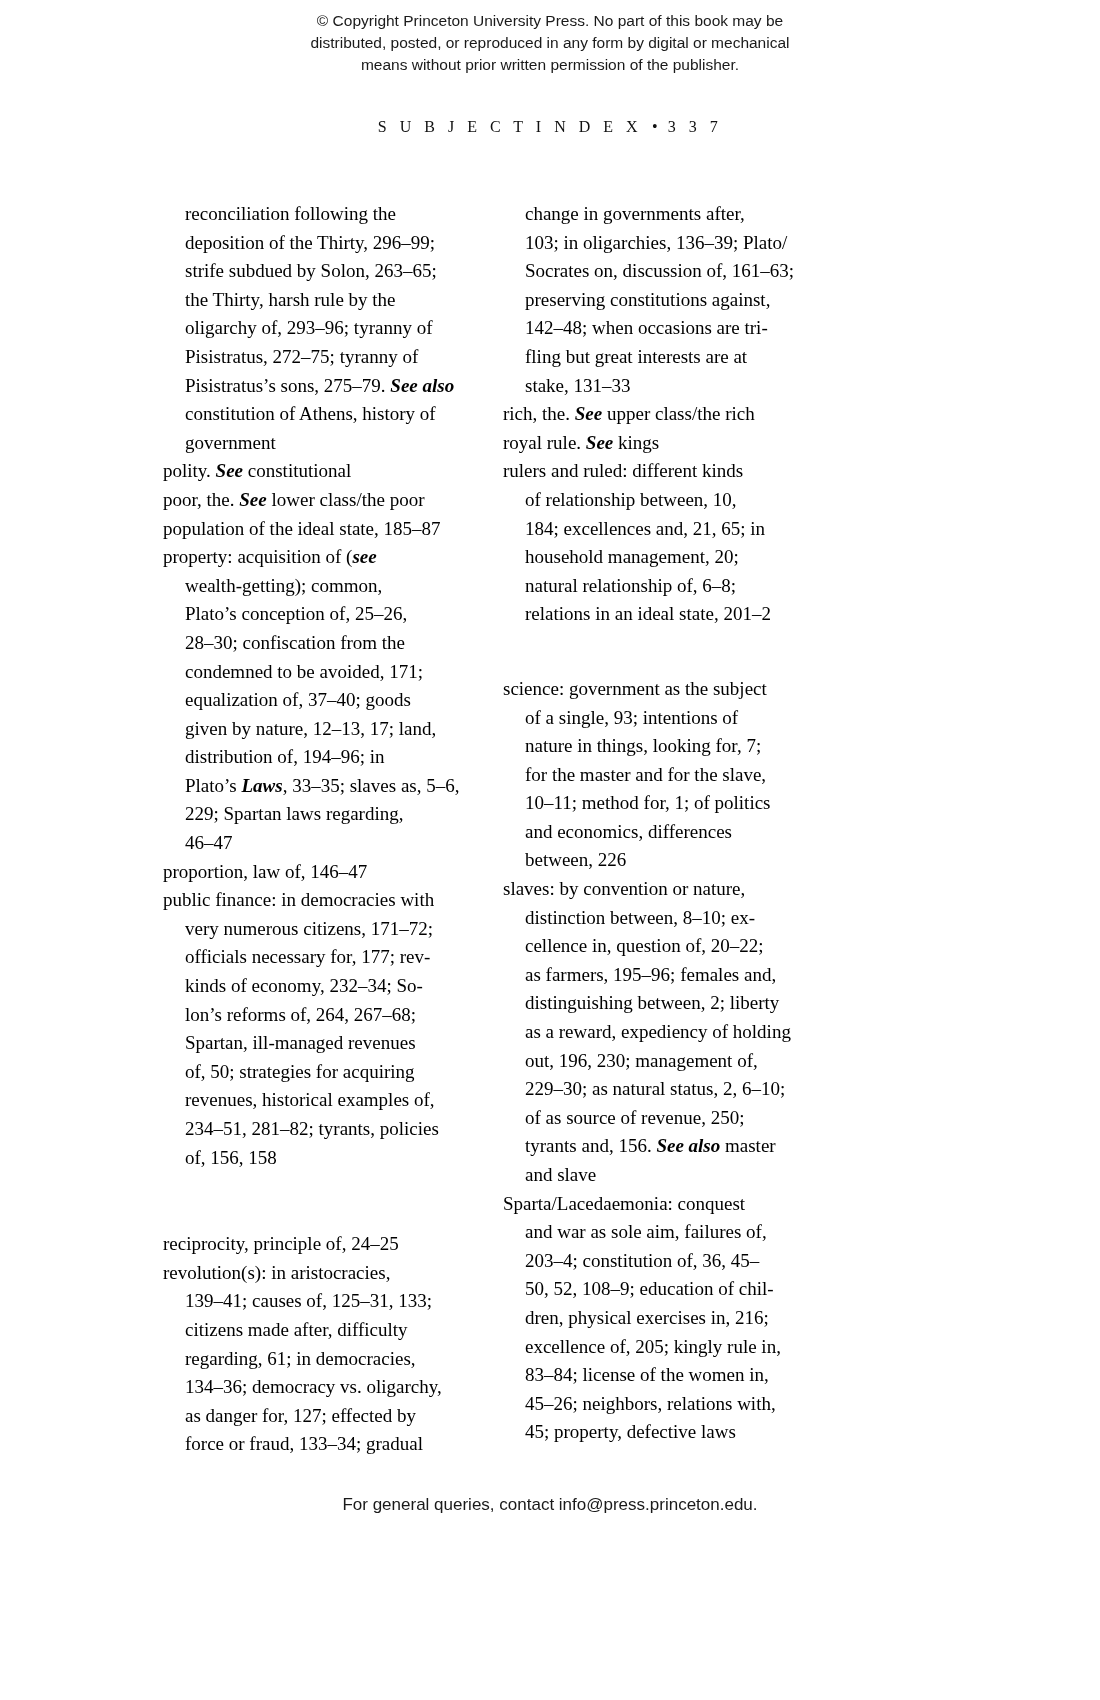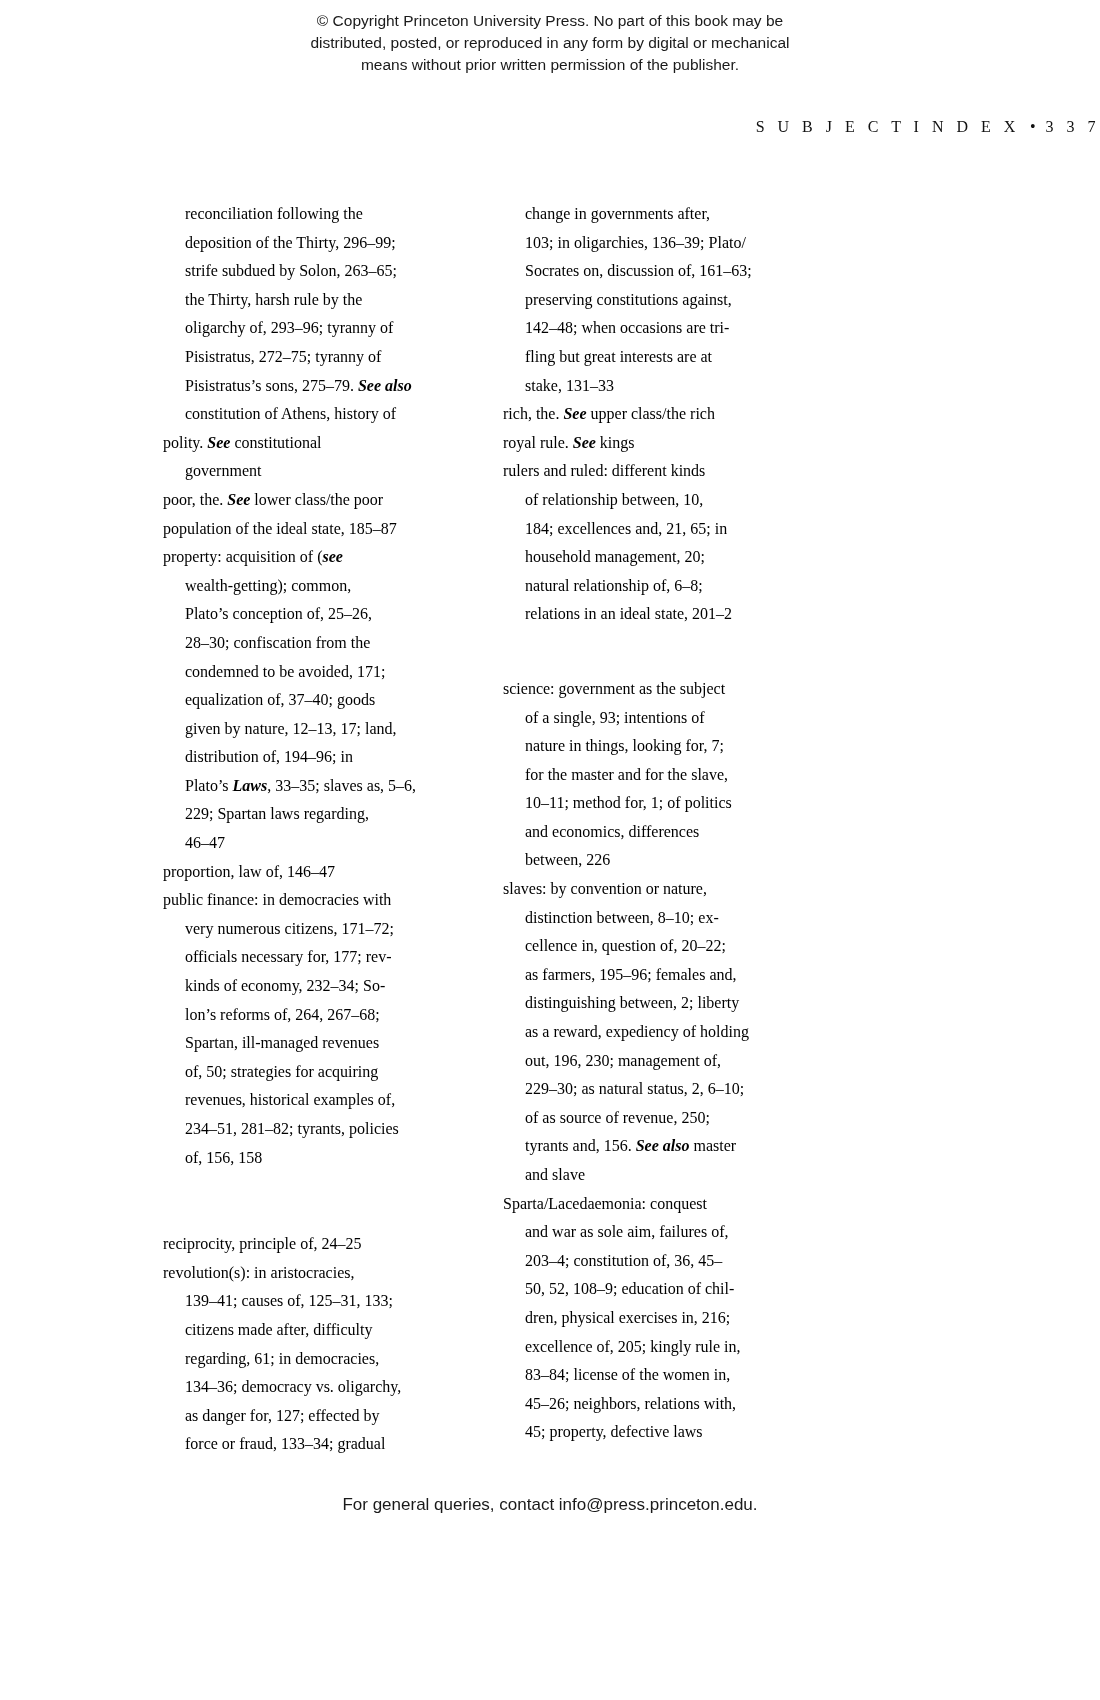--- a/index.html
+++ b/index.html
@@ -28,21 +28,21 @@
     font-size: 15.5px;
     line-height: 22px;
     color: #1a1a1a;
   }
   .copyright div { white-space: nowrap; }
   .running-head {
     position: absolute;
     top: 118px;
     left: 0;
     width: 1100px;
-    text-align: right;
+    text-align: center;
     font-family: "Liberation Serif", serif;
     font-size: 16px;
     letter-spacing: 4.5px;
     color: #111111;
   }
   .running-head .dot {
     padding: 0 10px;
     letter-spacing: 0;
   }
   .footer {
@@ -57,21 +57,21 @@
   }
   .columns {
     position: absolute;
     top: 200px;
     left: 0;
     width: 1100px;
   }
   .col {
     position: absolute;
     top: 0;
-    font-size: 16px;
+    font-size: 19px;
     line-height: 28.6px;
     color: #000000;
   }
   .col-left { left: 163px; width: 318px; }
   .col-right { left: 503px; width: 322px; }
   .entry {
     margin: 0 0 0 0;
     padding-left: 22px;
     text-indent: -22px;
     text-align: left;
@@ -102,22 +102,22 @@
   <div class="columns">
     <div class="col col-left" id="col-left">
         <div class="entry cont">reconciliation following the</div>
         <div class="entry cont">deposition of the Thirty, 296–99;</div>
         <div class="entry cont">strife subdued by Solon, 263–65;</div>
         <div class="entry cont">the Thirty, harsh rule by the</div>
         <div class="entry cont">oligarchy of, 293–96; tyranny of</div>
         <div class="entry cont">Pisistratus, 272–75; tyranny of</div>
         <div class="entry cont">Pisistratus’s sons, 275–79. <i>See also</i></div>
         <div class="entry cont">constitution of Athens, history of</div>
+        <div class="entry cont">government</div>
         <div class="entry">polity. <i>See</i> constitutional</div>
-        <div class="entry cont">government</div>
         <div class="entry">poor, the. <i>See</i> lower class/the poor</div>
         <div class="entry">population of the ideal state, 185–87</div>
         <div class="entry">property: acquisition of (<i>see</i></div>
         <div class="entry cont">wealth-getting); common,</div>
         <div class="entry cont">Plato’s conception of, 25–26,</div>
         <div class="entry cont">28–30; confiscation from the</div>
         <div class="entry cont">condemned to be avoided, 171;</div>
         <div class="entry cont">equalization of, 37–40; goods</div>
         <div class="entry cont">given by nature, 12–13, 17; land,</div>
         <div class="entry cont">distribution of, 194–96; in</div>

